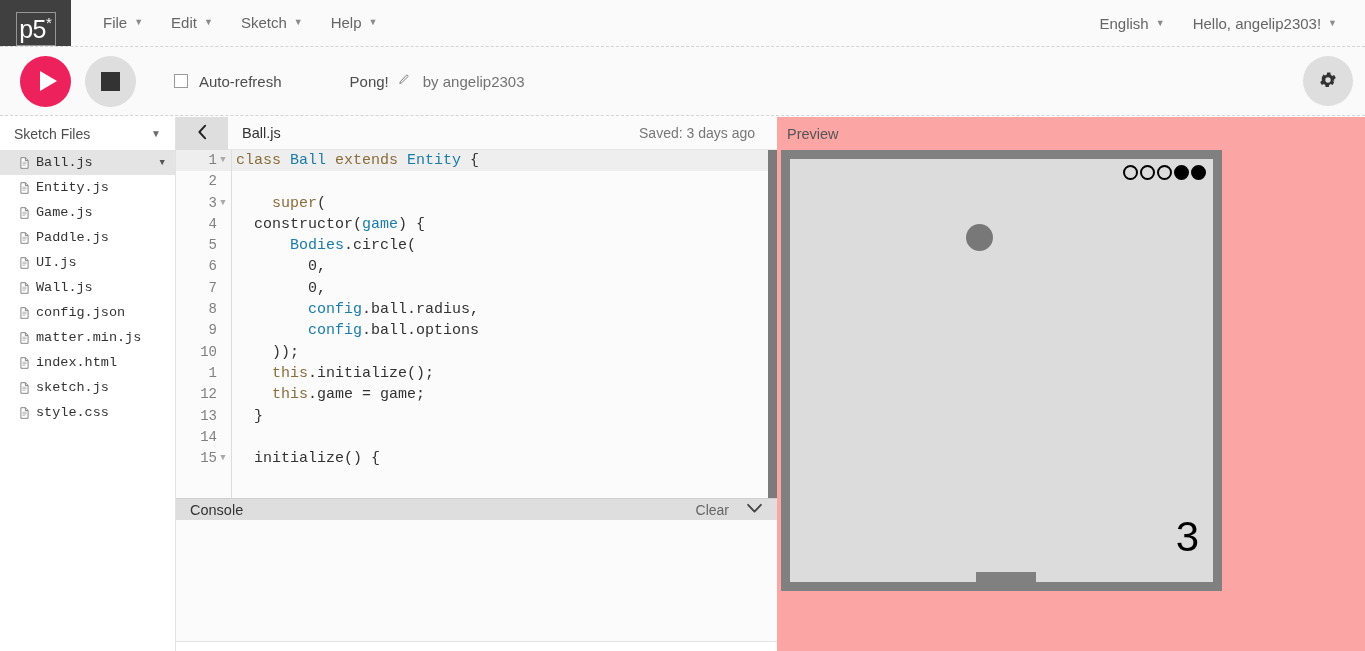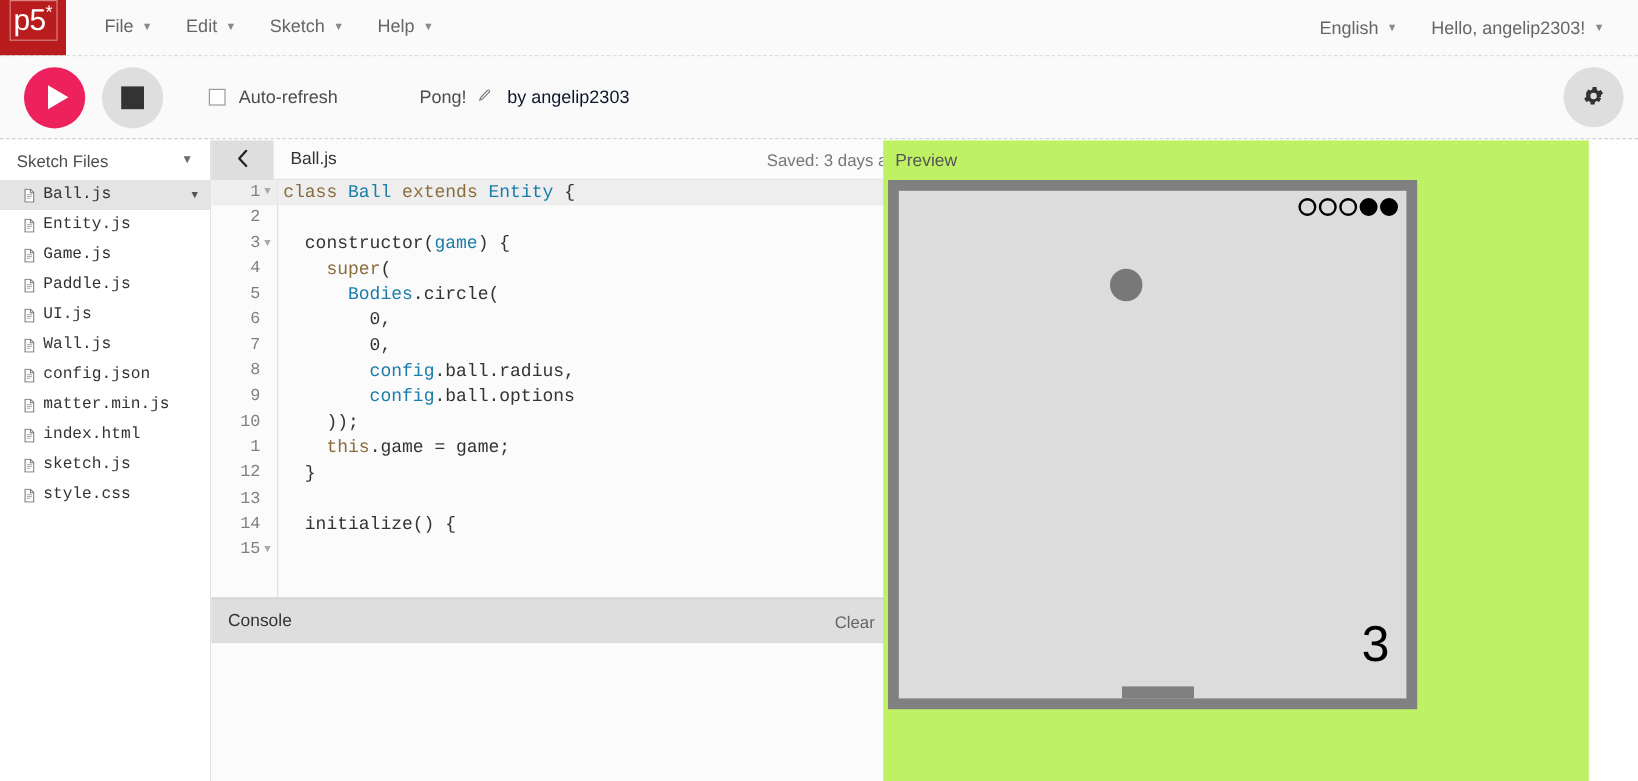--- a/index.html
+++ b/index.html
@@ -12,22 +12,22 @@
   #app { position: relative; width: 1365px; height: 651px; background:#fff; }
 
   
   .navbar {
     position:absolute; left:0; top:0; width:1365px; height:47px;
     background:#fafafa;
     border-bottom:1px dashed #d4d4d4;
     display:flex; align-items:stretch;
   }
   .logo {
-    width:55px; height:46px; background:#b91c1c;
-    display:flex; align-items:flex-start; justify-content:center;
+    width:71px; height:46px; background:#404040;
+    display:flex; align-items:flex-end; justify-content:center;
     color:#fff; position:relative;
   }
   .logo .lg-inner {
     border:1px solid rgba(255,255,255,.45);
     width:40px; height:34px;
     display:flex; align-items:flex-start; justify-content:center;
     padding-top:1px;
   }
   .logo .p5 { font-size:25px; font-weight:400; letter-spacing:-.5px; line-height:30px; }
   .logo .star { font-size:15px; line-height:18px; }
@@ -57,21 +57,21 @@
     margin-left:5px;
   }
   .btn-stop { background:#dedede; margin-left:14px; }
   .btn-stop .sq { width:19px; height:19px; background:#333; }
 
   .auto-refresh { display:flex; align-items:center; gap:11px; margin-left:38px; cursor:pointer; }
   .cb { width:14px; height:14px; border:1.5px solid #999; background:#fff; }
   .tb-label { font-size:15px; color:#4d4d4d; }
   .sketch-name { margin-left:36px; display:flex; align-items:center; gap:8px; font-size:15px; color:#4d4d4d;padding-left:32px; }
   .pencil { font-size:13px; color:#777; cursor:pointer; }
-  .byline { margin-left:14px; font-size:15px; color:#0f172a; }
+  .byline { margin-left:14px; font-size:15px; color:#737373; }
 
   .gear-btn {
     margin-left:auto; margin-right:12px;
     width:50px;height:50px;border-radius:50%;background:#dedede;
     display:flex;align-items:center;justify-content:center;cursor:pointer;border:none;
   }
 
   
   .sidebar {
     position:absolute; left:0; top:117px; width:176px; height:534px;
@@ -128,31 +128,31 @@
   .tk-kw { color:#8a6d3b; }
   .tk-cls { color:#1a7ca8; }
   .tk-var { color:#1a7ca8; }
   .tk-plain { color:#333; }
   .cm-scroll {
     position:absolute; right:0; top:0; width:9px; height:348px; background:#7b7b7b;
   }
 
   
   .console-head {
-    height:38px; background:#dedede; border-top:1px solid #cfcfcf;
+    height:22px; background:#dedede; border-top:1px solid #cfcfcf;
     display:flex; align-items:center; padding:0 14px; position:relative;
   }
   .console-title { font-size:14.5px; color:#333; }
   .console-actions { margin-left:auto; display:flex; align-items:center; gap:17px; }
   .clear-btn { font-size:14px; color:#666; cursor:pointer; background:none;border:none;font-family:inherit; }
   .chev { font-size:13px; color:#444; cursor:pointer; }
   .console-body { height:122px; background:#fbfbfb; border-bottom:1px solid #e2e2e2; }
 
   
-  .preview-wrap { position:absolute; left:736px; top:117px; width:588px; height:534px; background:#bef264; }
+  .preview-wrap { position:absolute; left:777px; top:117px; width:588px; height:534px; background:#fca5a5; }
   .preview-head { height:33px; display:flex; align-items:center; padding-left:10px; }
   .preview-title { font-size:14.5px; color:#555; }
   .canvas {
     position:absolute; left:4px; top:33px; width:441px; height:441px;
     background:#808080; padding:9px;
   }
   .play-area { position:relative; width:100%; height:100%; background:#dcdcdc; overflow:hidden; }
   .lives { position:absolute; right:7px; top:6px; display:flex; gap:2px; }
   .life { width:15px; height:15px; border-radius:50%; border:2px solid #000; box-sizing:border-box; }
   .life.filled { background:#000; }
@@ -423,28 +423,29 @@
             <span class="fold blank">▼</span>
           </div>
           <div class="gl">
             <span>15</span>
             <span class="fold">▼</span>
           </div>
         </div>
       <div class="code-lines" id="code-lines">
           <div class="cl act"><span class="tk-kw">class</span><span class="tk-plain"> </span><span class="tk-cls">Ball</span><span class="tk-plain"> </span><span class="tk-kw">extends</span><span class="tk-plain"> </span><span class="tk-cls">Entity</span><span class="tk-plain"> {</span></div>
           <div class="cl">&nbsp;</div>
+          <div class="cl"><span class="tk-plain">    </span><span class="tk-kw">super</span><span class="tk-plain">(</span></div>
           <div class="cl"><span class="tk-plain">  constructor(</span><span class="tk-var">game</span><span class="tk-plain">) {</span></div>
-          <div class="cl"><span class="tk-plain">    </span><span class="tk-kw">super</span><span class="tk-plain">(</span></div>
           <div class="cl"><span class="tk-plain">      </span><span class="tk-cls">Bodies</span><span class="tk-plain">.circle(</span></div>
           <div class="cl"><span class="tk-plain">        0,</span></div>
           <div class="cl"><span class="tk-plain">        0,</span></div>
           <div class="cl"><span class="tk-plain">        </span><span class="tk-var">config</span><span class="tk-plain">.ball.radius,</span></div>
           <div class="cl"><span class="tk-plain">        </span><span class="tk-var">config</span><span class="tk-plain">.ball.options</span></div>
           <div class="cl"><span class="tk-plain">    ));</span></div>
+          <div class="cl"><span class="tk-plain">    </span><span class="tk-kw">this</span><span class="tk-plain">.initialize();</span></div>
           <div class="cl"><span class="tk-plain">    </span><span class="tk-kw">this</span><span class="tk-plain">.game = game;</span></div>
           <div class="cl"><span class="tk-plain">  }</span></div>
           <div class="cl">&nbsp;</div>
           <div class="cl"><span class="tk-plain">  initialize() {</span></div>
         </div>
       <div class="cm-scroll"></div>
     </div>
 
     <div class="console-head">
       <span class="console-title">Console</span>

